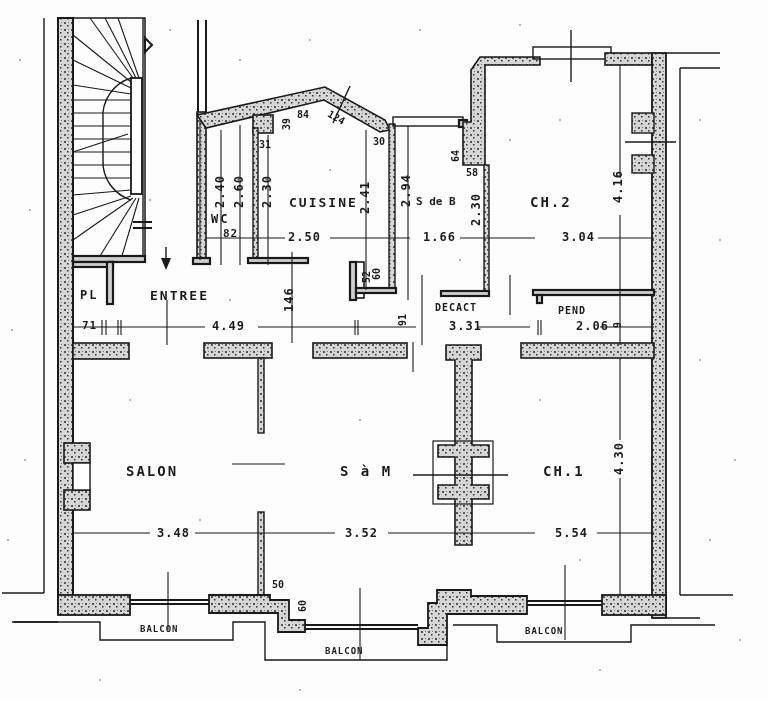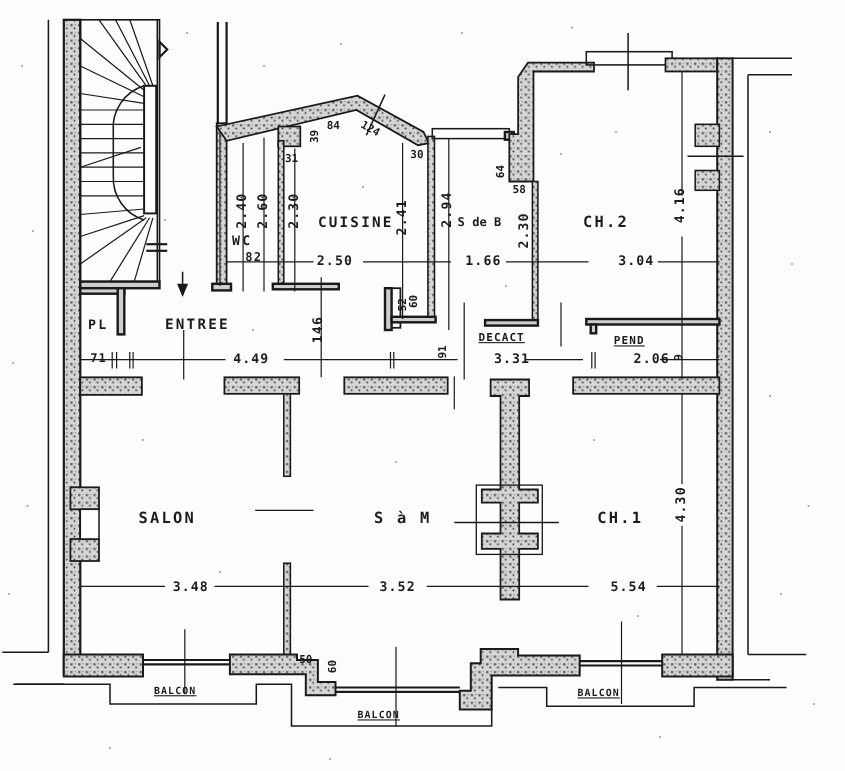--- a/index.html
+++ b/index.html
@@ -6,21 +6,21 @@
   body { width: 768px; height: 701px; overflow: hidden; position: relative;
          font-family: "DejaVu Sans", sans-serif; }
   #plan { position: absolute; left: 0; top: 0; width: 768px; height: 701px; }
   .wall { fill: #cfcfcf; stroke: #1a1a1a; stroke-width: 2.2; }
   .thin { fill: none; stroke: #1a1a1a; stroke-width: 2; }
   .line { fill: none; stroke: #1a1a1a; stroke-width: 1.4; }
   .dim  { fill: none; stroke: #1a1a1a; stroke-width: 1.1; }
   .lbl { position: absolute; font-family: "DejaVu Sans Mono", monospace;
          color: #1c1c1c; font-weight: bold; white-space: nowrap; line-height: 1; }
   .room { font-size: 14px; letter-spacing: 2px; }
-  .small { font-size: 9px; letter-spacing: 1px; text-decoration: underline; }
+  .small { font-size: 9px; letter-spacing: 1px; }
   .num { font-size: 12px; letter-spacing: 1px; }
   .tiny { font-size: 10px; }
   .vert { transform: rotate(-90deg); transform-origin: left top; }
   .noise { position:absolute; left:0; top:0; width:768px; height:701px; pointer-events:none; }
 </style>
 </head>
 <body>
 
 <svg id="plan" viewBox="0 0 768 701" xmlns="http://www.w3.org/2000/svg">
   <defs>
@@ -219,21 +219,21 @@
 <div class="lbl num" style="left:423px; top:231px;">1.66</div>
 <div class="lbl num" style="left:562px; top:231px;">3.04</div>
 <div class="lbl num" style="left:223px; top:228px; font-size:11px;">82</div>
 <div class="lbl num" style="left:82px; top:320px; font-size:11px;">71</div>
 <div class="lbl num" style="left:212px; top:320px;">4.49</div>
 <div class="lbl num" style="left:449px; top:320px;">3.31</div>
 <div class="lbl num" style="left:576px; top:320px;">2.06</div>
 <div class="lbl num" style="left:157px; top:527px;">3.48</div>
 <div class="lbl num" style="left:345px; top:527px;">3.52</div>
 <div class="lbl num" style="left:555px; top:527px;">5.54</div>
-<div class="lbl tiny" style="left:272px; top:596px;text-align:right;">50</div>
+<div class="lbl tiny" style="left:272px; top:580px;text-align:right;">50</div>
 <div class="lbl tiny" style="left:297px; top:110px;">84</div>
 <div class="lbl tiny" style="left:259px; top:140px;">31</div>
 <div class="lbl tiny" style="left:373px; top:137px;">30</div>
 <div class="lbl tiny" style="left:466px; top:168px;">58</div>
 <div class="lbl tiny" style="left:327px; top:113px; transform:rotate(30deg);">124</div>
 
 <div class="lbl num vert" style="left:214px; top:208px;">2.40</div>
 <div class="lbl num vert" style="left:233px; top:208px;">2.60</div>
 <div class="lbl num vert" style="left:261px; top:208px;">2.30</div>
 <div class="lbl num vert" style="left:359px; top:214px;">2.41</div>

